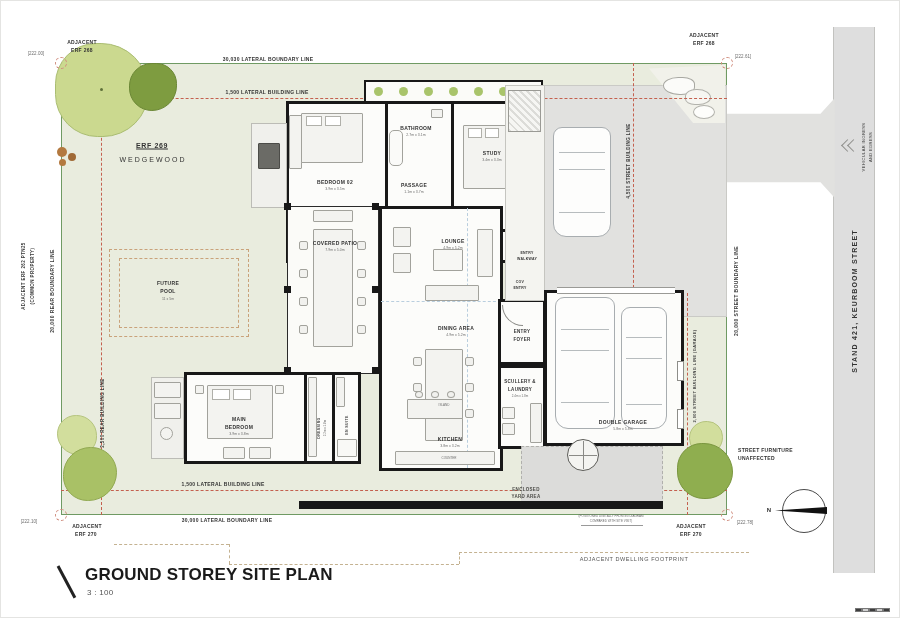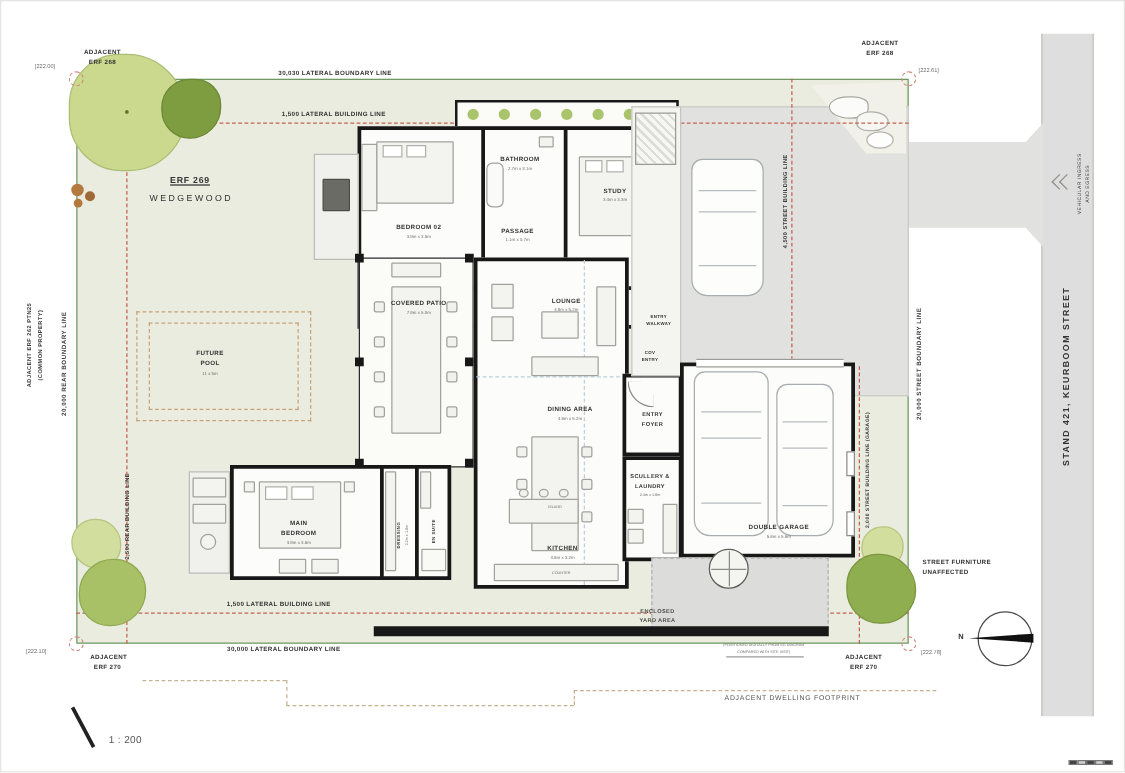--- a/index.html
+++ b/index.html
@@ -294,21 +294,22 @@
   <div class="vlblc f4" style="left:869px;top:146px;font-weight:500;">AND EGRESS</div>
   <div class="lbll f5" style="left:737px;top:449px;font-weight:600;">STREET FURNITURE</div>
   <div class="lbll f5" style="left:737px;top:457px;font-weight:600;">UNAFFECTED</div>
 
   <div class="lblc f55" style="left:633px;top:558px;font-weight:500;letter-spacing:.6px;color:#555;">ADJACENT DWELLING FOOTPRINT</div>
   <div class="lblc f3 dim" style="left:610px;top:515px;">(POSITIONED DIGITALLY FROM SG DIAGRAM</div>
   <div class="lblc f3 dim" style="left:610px;top:520px;">COMPARED WITH SITE VISIT)</div>
   <div class="abs" style="left:580px;top:524px;width:62px;height:0;border-top:1px solid #999;"></div>
 
   <div class="abs" style="left:64px;top:563px;width:2.5px;height:36px;background:#222;transform:rotate(-28deg);"></div>
-  <div class="lbll f8" style="left:86px;top:591px;font-weight:400;color:#555;">1 : 200</div>
+  <div class="lbll" style="left:84px;top:574px;font-size:17px;letter-spacing:.2px;color:#1a1a1a;">GROUND STOREY SITE PLAN</div>
+  <div class="lbll f8" style="left:86px;top:591px;font-weight:400;color:#555;">3 : 100</div>
 
   <div class="abs" style="left:854px;top:607px;display:flex;">
     <span class="seg" style="background:#3d3d3d;"></span>
     <span class="seg" style="background:#d0d0d0;"></span>
     <span class="seg" style="background:#3d3d3d;"></span>
     <span class="seg" style="background:#d0d0d0;"></span>
     <span class="seg" style="background:#3d3d3d;"></span>
   </div>
 
 </div>

